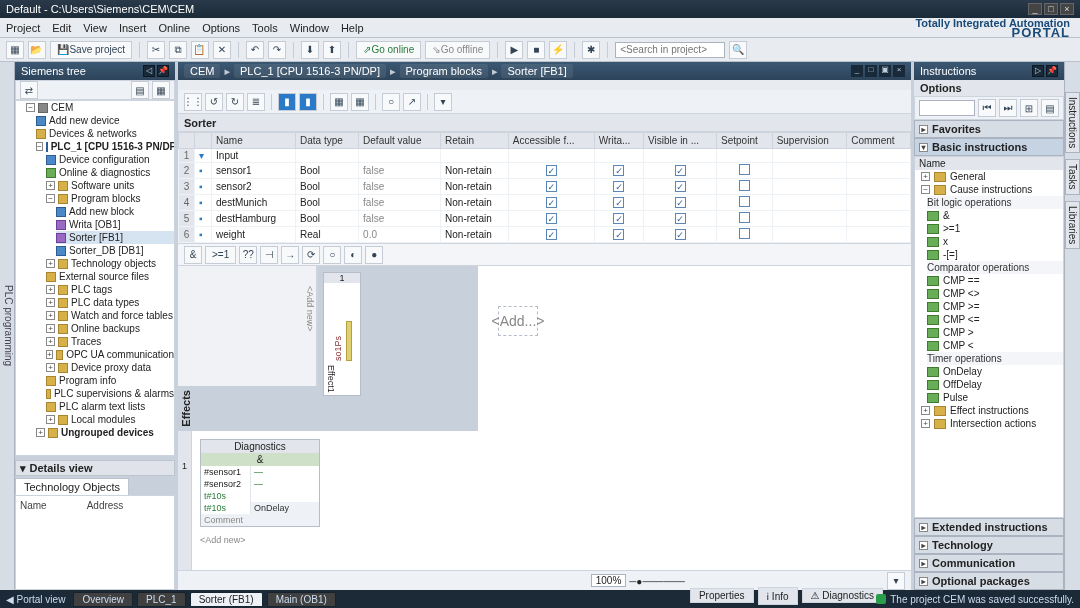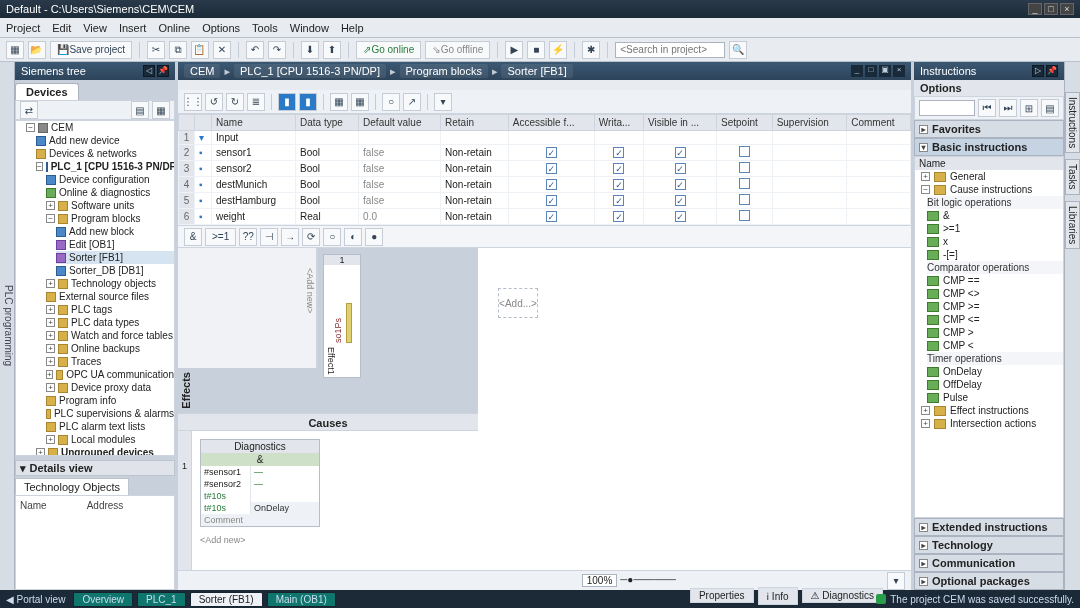--- a/index.html
+++ b/index.html
@@ -66,42 +66,42 @@
   .causes-head{height:18px;background:#e2e6ec;border-top:1px solid #cdd4dd;border-bottom:1px solid #cdd4dd;text-align:center;font-weight:600;line-height:18px;}
   .causes-area{flex:1;background:#fff;display:flex;overflow:auto;}
   .cause-block{margin:8px;border:1px solid #b5bdc8;width:120px;}
   .cause-block .h{background:#e2e6ec;text-align:center;font-size:10px;padding:1px;}
   .cause-block .r{display:flex;font-size:9px;}
   .cause-block .r .l{width:50px;padding:1px 3px;background:#fff;border-right:1px solid #e2e6ec;}
   .cause-block .r .v{flex:1;padding:1px 3px;color:#2a7a3a;}
   .cause-block .r.ab .v{color:#7a2a2a;}
   .cause-block .f{background:#eef1f5;font-size:9px;color:#888;padding:1px 3px;}
   .matrix{flex:1;background:#fff;position:relative;}
-  .mcell{position:absolute;top:40px;left:20px;width:40px;height:30px;border:1px dashed #b5bdc8;display:flex;align-items:center;justify-content:center;color:#888;font-size:10px;}
+  .mcell{position:absolute;top:40px;left:20px;width:40px;height:30px;border:1px dashed #b5bdc8;display:flex;align-items:center;justify-content:center;color:#888;font-size:14px;}
   .center-footer{height:20px;background:#eef1f5;border-top:1px solid #cdd4dd;display:flex;align-items:center;justify-content:flex-end;gap:4px;padding:0 6px;font-size:10px;}
   .ftab{background:#e2e6ec;border:1px solid #cdd4dd;padding:1px 8px;margin-top:30px;}
-  .zoom{display:flex;align-items:flex-start;gap:3px;margin-right:10px;}
+  .zoom{display:flex;align-items:flex-end;gap:3px;margin-right:1px;}
   .zsel{border:1px solid #aab3bf;background:#fff;padding:0 4px;}
   .right { width:150px; display:flex; flex-direction:column;}
   .right .panel-head{background:linear-gradient(#3b5873,#2d445a);}
   .opt-tb{height:24px;background:#eef1f5;display:flex;align-items:center;gap:3px;padding:0 4px;border:1px solid #cdd4dd;}
   .opt-search{flex:1;height:16px;border:1px solid #aab3bf;background:#fff;}
   .acc{background:#d7dde5;border:1px solid #aab3bf;height:18px;display:flex;align-items:center;padding:0 4px;font-weight:600;gap:4px;}
   .acc .exp{width:9px;height:9px;}
   .instr{flex:1;background:#fff;border:1px solid #cdd4dd;overflow:auto;}
   .instr .lbl{background:#e2e6ec;padding:1px 4px;font-size:10px;}
   .instr ul{list-style:none;margin:0;padding:0 0 0 6px;}
   .instr li{padding:1px 0;display:flex;align-items:center;gap:4px;font-size:10px;}
   .iico{width:12px;height:10px;background:#6aad58;border:1px solid #3d7c2d;display:inline-block;}
   .iico.fo{background:#d7b04a;border-color:#aa8530;}
   .grp{font-weight:400;color:#333;padding:1px 4px;background:#f3f5f8;}
   .vstripR { width:16px; background:#d7dde5; border-left:1px solid #aab3bf; display:flex; flex-direction:column; align-items:center; gap:6px; padding-top:30px; }
   .vstripR .t{writing-mode:vertical-rl;font-size:10px;background:#e2e6ec;border:1px solid #aab3bf;padding:4px 1px;}
   .statusbar { height:18px; background:#1c2a38; color:#cde; display:flex; align-items:center; padding:0 6px; font-size:10px; }
-  .statusbar .stab{background:#0f766e;border:1px solid #17232f;padding:1px 8px;margin-right:4px;border-radius:2px 2px 0 0;}
+  .statusbar .stab{background:#404040;border:1px solid #17232f;padding:1px 8px;margin-right:4px;border-radius:2px 2px 0 0;}
   .statusbar .stab.act{background:#eef1f5;color:#222;}
   .statusbar .msg{margin-left:auto;display:flex;align-items:center;gap:4px;}
   .statusbar .ok{width:10px;height:10px;background:#2a9d4a;border-radius:2px;display:inline-block;}
 </style>
 </head>
 <body>
 
 <div class="titlebar">
   <span>Default  -  C:\Users\Siemens\CEM\CEM</span>
   <div class="btns">
@@ -114,20 +114,24 @@
 <div class="menubar">
   <span>Project</span>
   <span>Edit</span>
   <span>View</span>
   <span>Insert</span>
   <span>Online</span>
   <span>Options</span>
   <span>Tools</span>
   <span>Window</span>
   <span>Help</span>
+  <div class="tia">
+    <div>Totally Integrated Automation</div>
+    <div class="p">PORTAL</div>
+  </div>
 </div>
 
 <div class="toolbar">
   <span class="tbtn">▦</span>
   <span class="tbtn">📂</span>
   <span class="tbtn wide">💾 <span>Save project</span></span>
   <span class="sep"></span>
   <span class="tbtn">✂</span>
   <span class="tbtn">⧉</span>
   <span class="tbtn">📋</span>
@@ -156,23 +160,20 @@
   <div class="vstrip">PLC programming</div>
 
   <div class="left">
     <div class="panel-head">
       <span>Siemens tree</span>
       <div class="icos">
           <span>◁</span>
           <span>📌</span>
         </div>
     </div>
-    <div class="devices-tab">
-        <div class="tab">Devices</div>
-      </div>
     <div class="mini-tb">
       <span class="tbtn">⇄</span>
       <span style="flex:1"></span>
       <span class="tbtn">▤</span>
       <span class="tbtn">▦</span>
     </div>
     <div class="tree">
       <ul>
         <li>
             <span class="exp">−</span>
@@ -212,21 +213,21 @@
                 <span class="tico"></span>
                 <span>Program blocks</span>
               </li>
             <ul>
               <li>
                   <span class="tico bl"></span>
                   <span>Add new block</span>
                 </li>
               <li>
                   <span class="tico pu"></span>
-                  <span>Edit [OB1]</span>
+                  <span>Writa [OB1]</span>
                 </li>
               <li class="sel">
                   <span class="tico pu"></span>
                   <span>Sorter [FB1]</span>
                 </li>
               <li>
                   <span class="tico bl"></span>
                   <span>Sorter_DB [DB1]</span>
                 </li>
             </ul>
@@ -343,20 +344,21 @@
       <span class="tbtn" style="background:#2a7ac7;color:#fff">▮</span>
       <span class="sep"></span>
       <span class="tbtn">▦</span>
       <span class="tbtn">▦</span>
       <span class="sep"></span>
       <span class="tbtn">○</span>
       <span class="tbtn">↗</span>
       <span class="sep"></span>
       <span class="tbtn">▾</span>
     </div>
+    <div class="blocktitle">Sorter</div>
 
     <div class="iface">
       <table>
         <thead>
             <tr id="iface-head">
               <th></th>
               <th></th>
               <th>Name</th>
               <th>Data type</th>
               <th>Default value</th>
@@ -483,21 +485,20 @@
               </div>
               <div style="writing-mode:vertical-rl;font-size:9px;padding:2px;text-align:center;">Effect1</div>
             </div>
             <span class="eff-add">&lt;Add new&gt;</span>
           </div>
         </div>
         <div style="display:flex;">
           <div class="eff-label">Effects</div>
           <div style="flex:1"></div>
         </div>
-        <div class="causes-head">Causes</div>
         <div class="causes-area">
           <div style="width:14px;background:#e2e6ec;text-align:center;padding-top:30px;font-size:9px;border-right:1px solid #cdd4dd;">1</div>
           <div>
             <div class="cause-block">
               <div class="h"><span>Diagnostics</span></div>
               <div class="h" style="background:#cfe0c8">&amp;</div>
               <div class="r">
                   <div class="l">#sensor1</div>
                   <div class="v">—</div>
                 </div>

